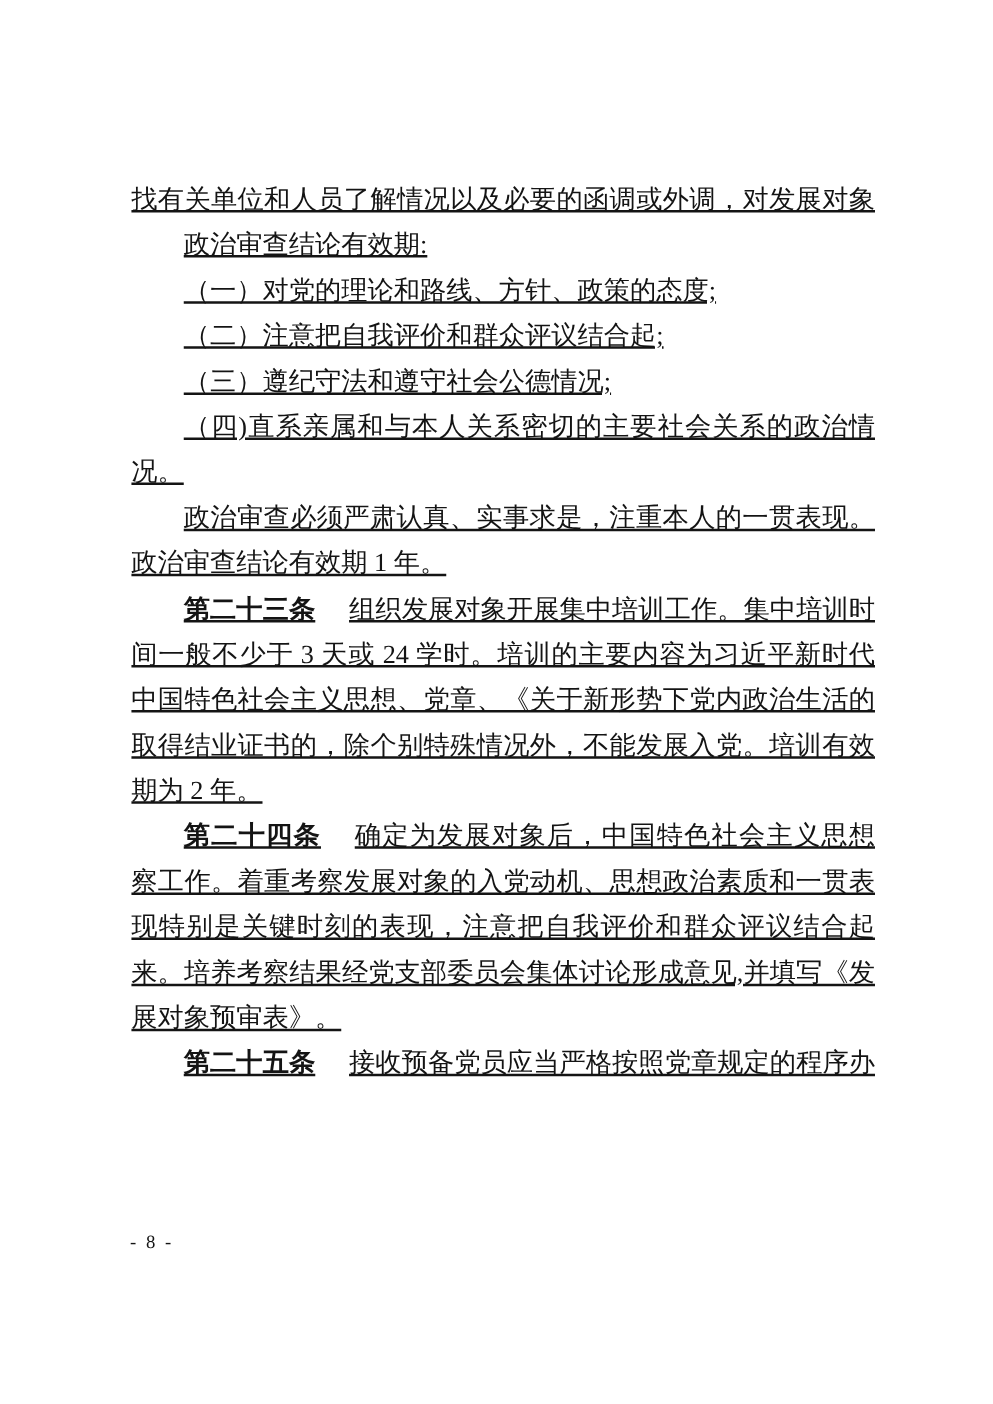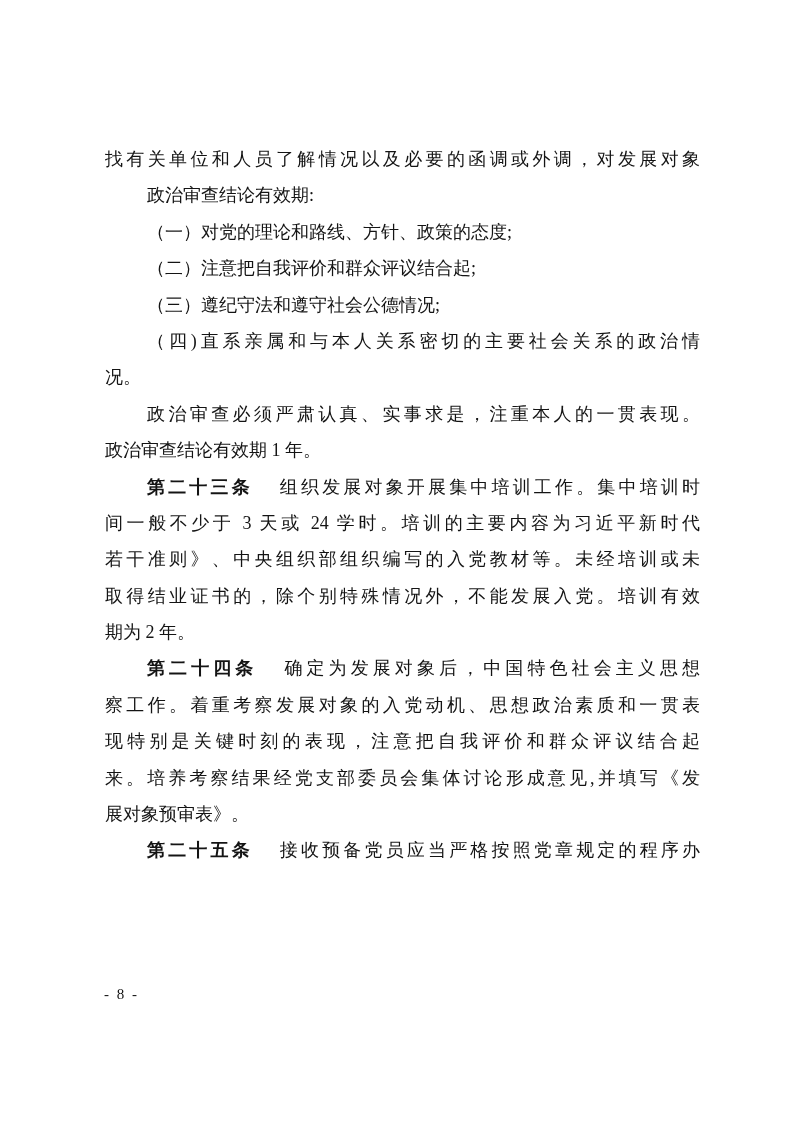--- a/index.html
+++ b/index.html
@@ -16,25 +16,26 @@
     color: #141414;
     overflow: hidden;
   }
   .content {
     position: absolute;
     left: 105px;
     top: 141px;
     width: 595px;
   }
   .line {
-    font-size: 18px;
+    font-size: 21px;
     line-height: 36.4px;
     height: 36.4px;
     overflow: hidden;
     white-space: normal;
+    text-decoration: underline;
   }
   .indent {
     padding-left: 42px;
   }
   .full {
     text-align: justify;
     text-align-last: justify;
   }
   .heading {
     text-align: center;
@@ -79,22 +80,22 @@
     <div class="line"><span class="b"></span><span>况。</span></div>
 
     <div class="line indent full"><span class="b"></span><span>政治审查必须严肃认真、实事求是，注重本人的一贯表现。</span></div>
 
     <div class="line"><span class="b"></span><span>政治审查结论有效期 1 年。</span></div>
 
     <div class="line indent full"><span class="b">第二十三条</span><span>组织发展对象开展集中培训工作。集中培训时</span></div>
 
     <div class="line full"><span class="b"></span><span>间一般不少于 3 天或 24 学时。培训的主要内容为习近平新时代</span></div>
 
+    <div class="line full"><span class="b"></span><span>中国特色社会主义思想、党章、《关于新形势下党内政治生活的</span></div>
 
-    <div class="line full"><span class="b"></span><span>若干准则》、中央组织部组织编写的入党教材等。未经培训或未</span></div>
 
     <div class="line full"><span class="b"></span><span>取得结业证书的，除个别特殊情况外，不能发展入党。培训有效</span></div>
 
     <div class="line"><span class="b"></span><span>期为 2 年。</span></div>
 
     <div class="line indent full"><span class="b">第二十四条</span><span>确定为发展对象后，中国特色社会主义思想</span></div>
 
     <div class="line full"><span class="b"></span><span>察工作。着重考察发展对象的入党动机、思想政治素质和一贯表</span></div>
 
     <div class="line full"><span class="b"></span><span>现特别是关键时刻的表现，注意把自我评价和群众评议结合起</span></div>

